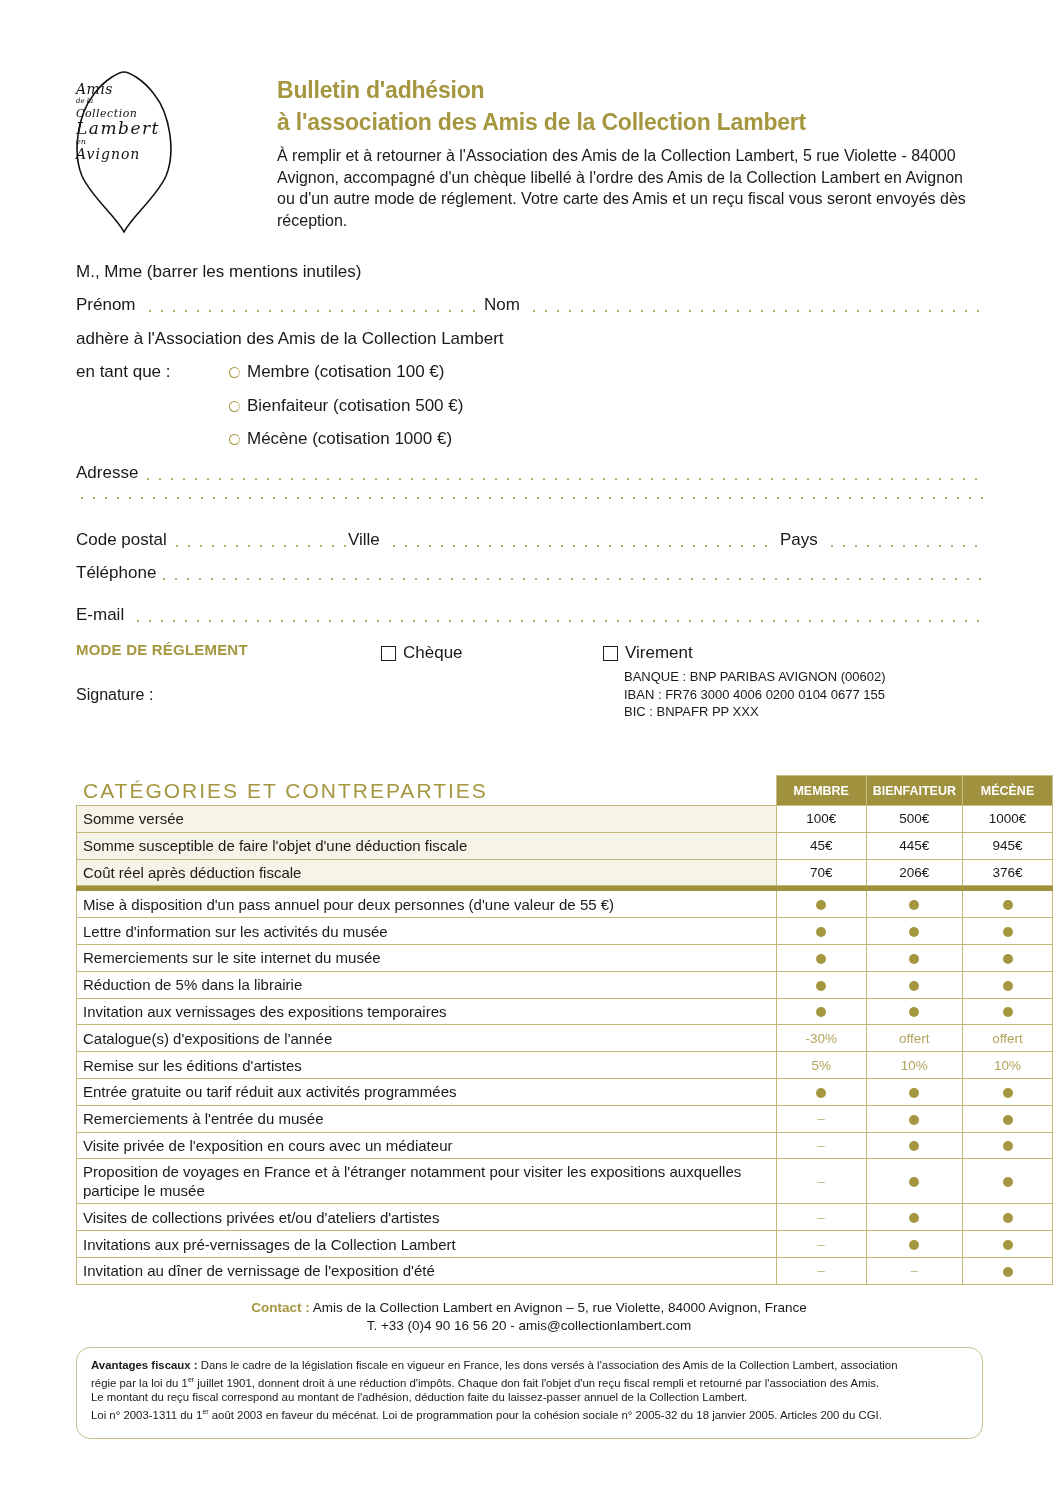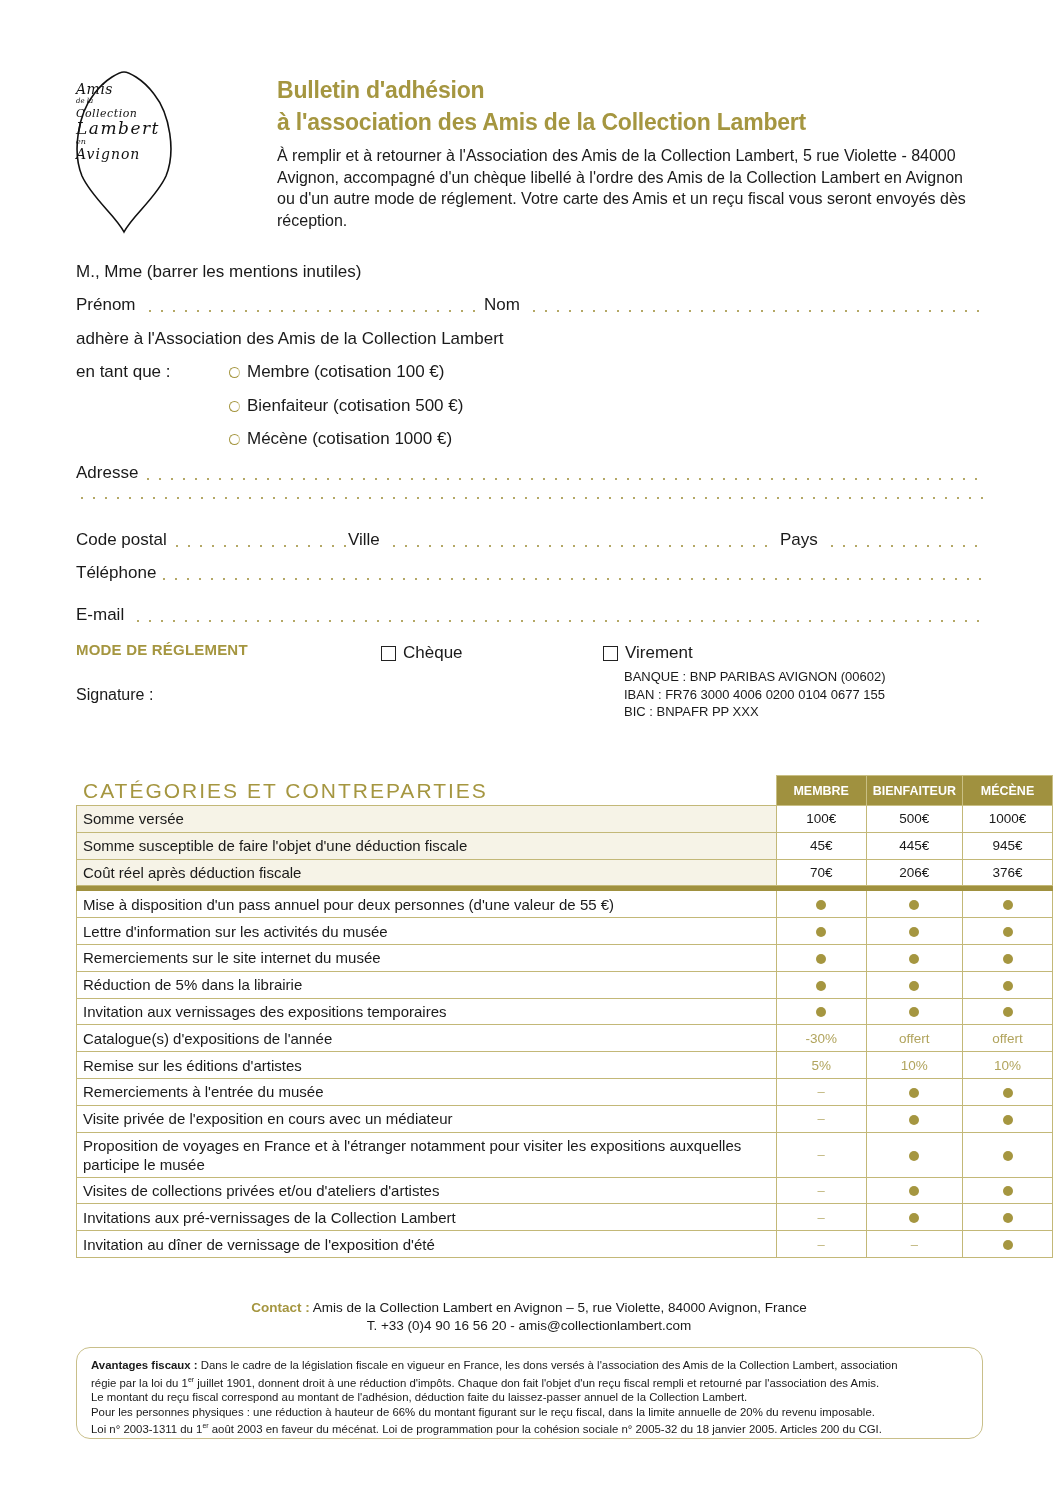--- a/index.html
+++ b/index.html
@@ -228,20 +228,26 @@
         <td class="val"><span class="soft">offert</span></td>
         <td class="val"><span class="soft">offert</span></td>
       </tr>
       <tr class="benefit">
         <td class="label">Remise sur les éditions d'artistes</td>
         <td class="val"><span class="soft">5%</span></td>
         <td class="val"><span class="soft">10%</span></td>
         <td class="val"><span class="soft">10%</span></td>
       </tr>
       <tr class="benefit">
+        <td class="label">Entrée gratuite ou tarif réduit aux activités programmées</td>
+        <td class="val"><span class="dot"></span></td>
+        <td class="val"><span class="dot"></span></td>
+        <td class="val"><span class="dot"></span></td>
+      </tr>
+      <tr class="benefit">
         <td class="label">Remerciements à l'entrée du musée</td>
         <td class="val"><span class="dash">–</span></td>
         <td class="val"><span class="dot"></span></td>
         <td class="val"><span class="dot"></span></td>
       </tr>
       <tr class="benefit">
         <td class="label">Visite privée de l'exposition en cours avec un médiateur</td>
         <td class="val"><span class="dash">–</span></td>
         <td class="val"><span class="dot"></span></td>
         <td class="val"><span class="dot"></span></td>
@@ -276,15 +282,14 @@
 
 <div class="contact">
   <div><span class="lbl">Contact :</span> <span>Amis de la Collection Lambert en Avignon – 5, rue Violette, 84000 Avignon, France</span></div>
   <div>T. +33 (0)4 90 16 56 20 - amis@collectionlambert.com</div>
 </div>
 
 <div class="fiscal">
   <div><b>Avantages fiscaux :</b> <span>Dans le cadre de la législation fiscale en vigueur en France, les dons versés à l'association des Amis de la Collection Lambert, association</span></div>
   <div><span>régie par la loi du 1</span><sup style="font-size:7px;">er</sup><span> juillet 1901, donnent droit à une réduction d'impôts. Chaque don fait l'objet d'un reçu fiscal rempli et retourné par l'association des Amis.</span></div>
   <div>Le montant du reçu fiscal correspond au montant de l'adhésion, déduction faite du laissez-passer annuel de la Collection Lambert.</div>
-  <div>Pour les personnes physiques : une réduction à hauteur de 66% du montant figurant sur le reçu fiscal, dans la limite annuelle de 20% du revenu imposable.</div>
   <div><span>Loi n° 2003-1311 du 1</span><sup style="font-size:7px;">er</sup><span> août 2003 en faveur du mécénat. Loi de programmation pour la cohésion sociale n° 2005-32 du 18 janvier 2005. Articles 200 du CGI.</span></div>
 </div>
 
 </body></html>

